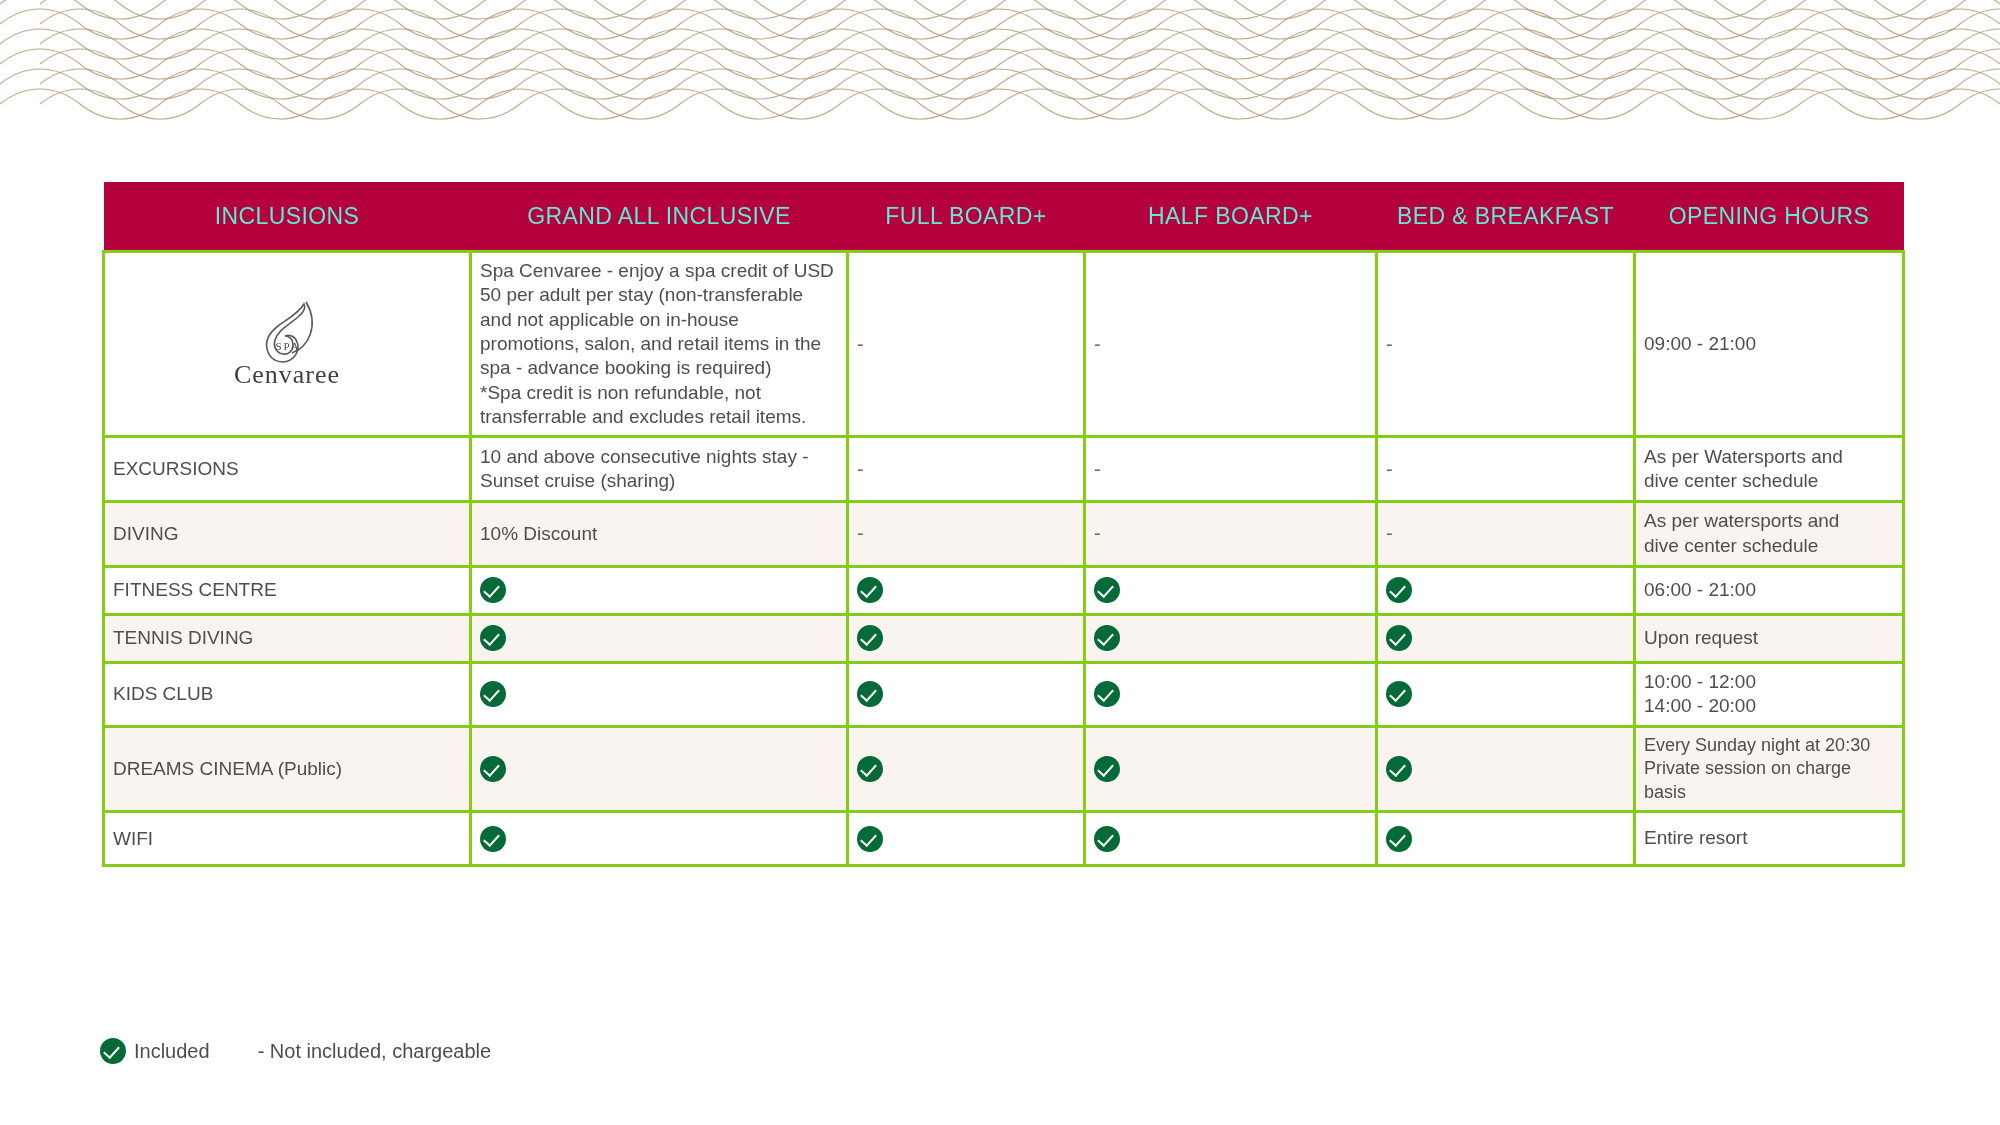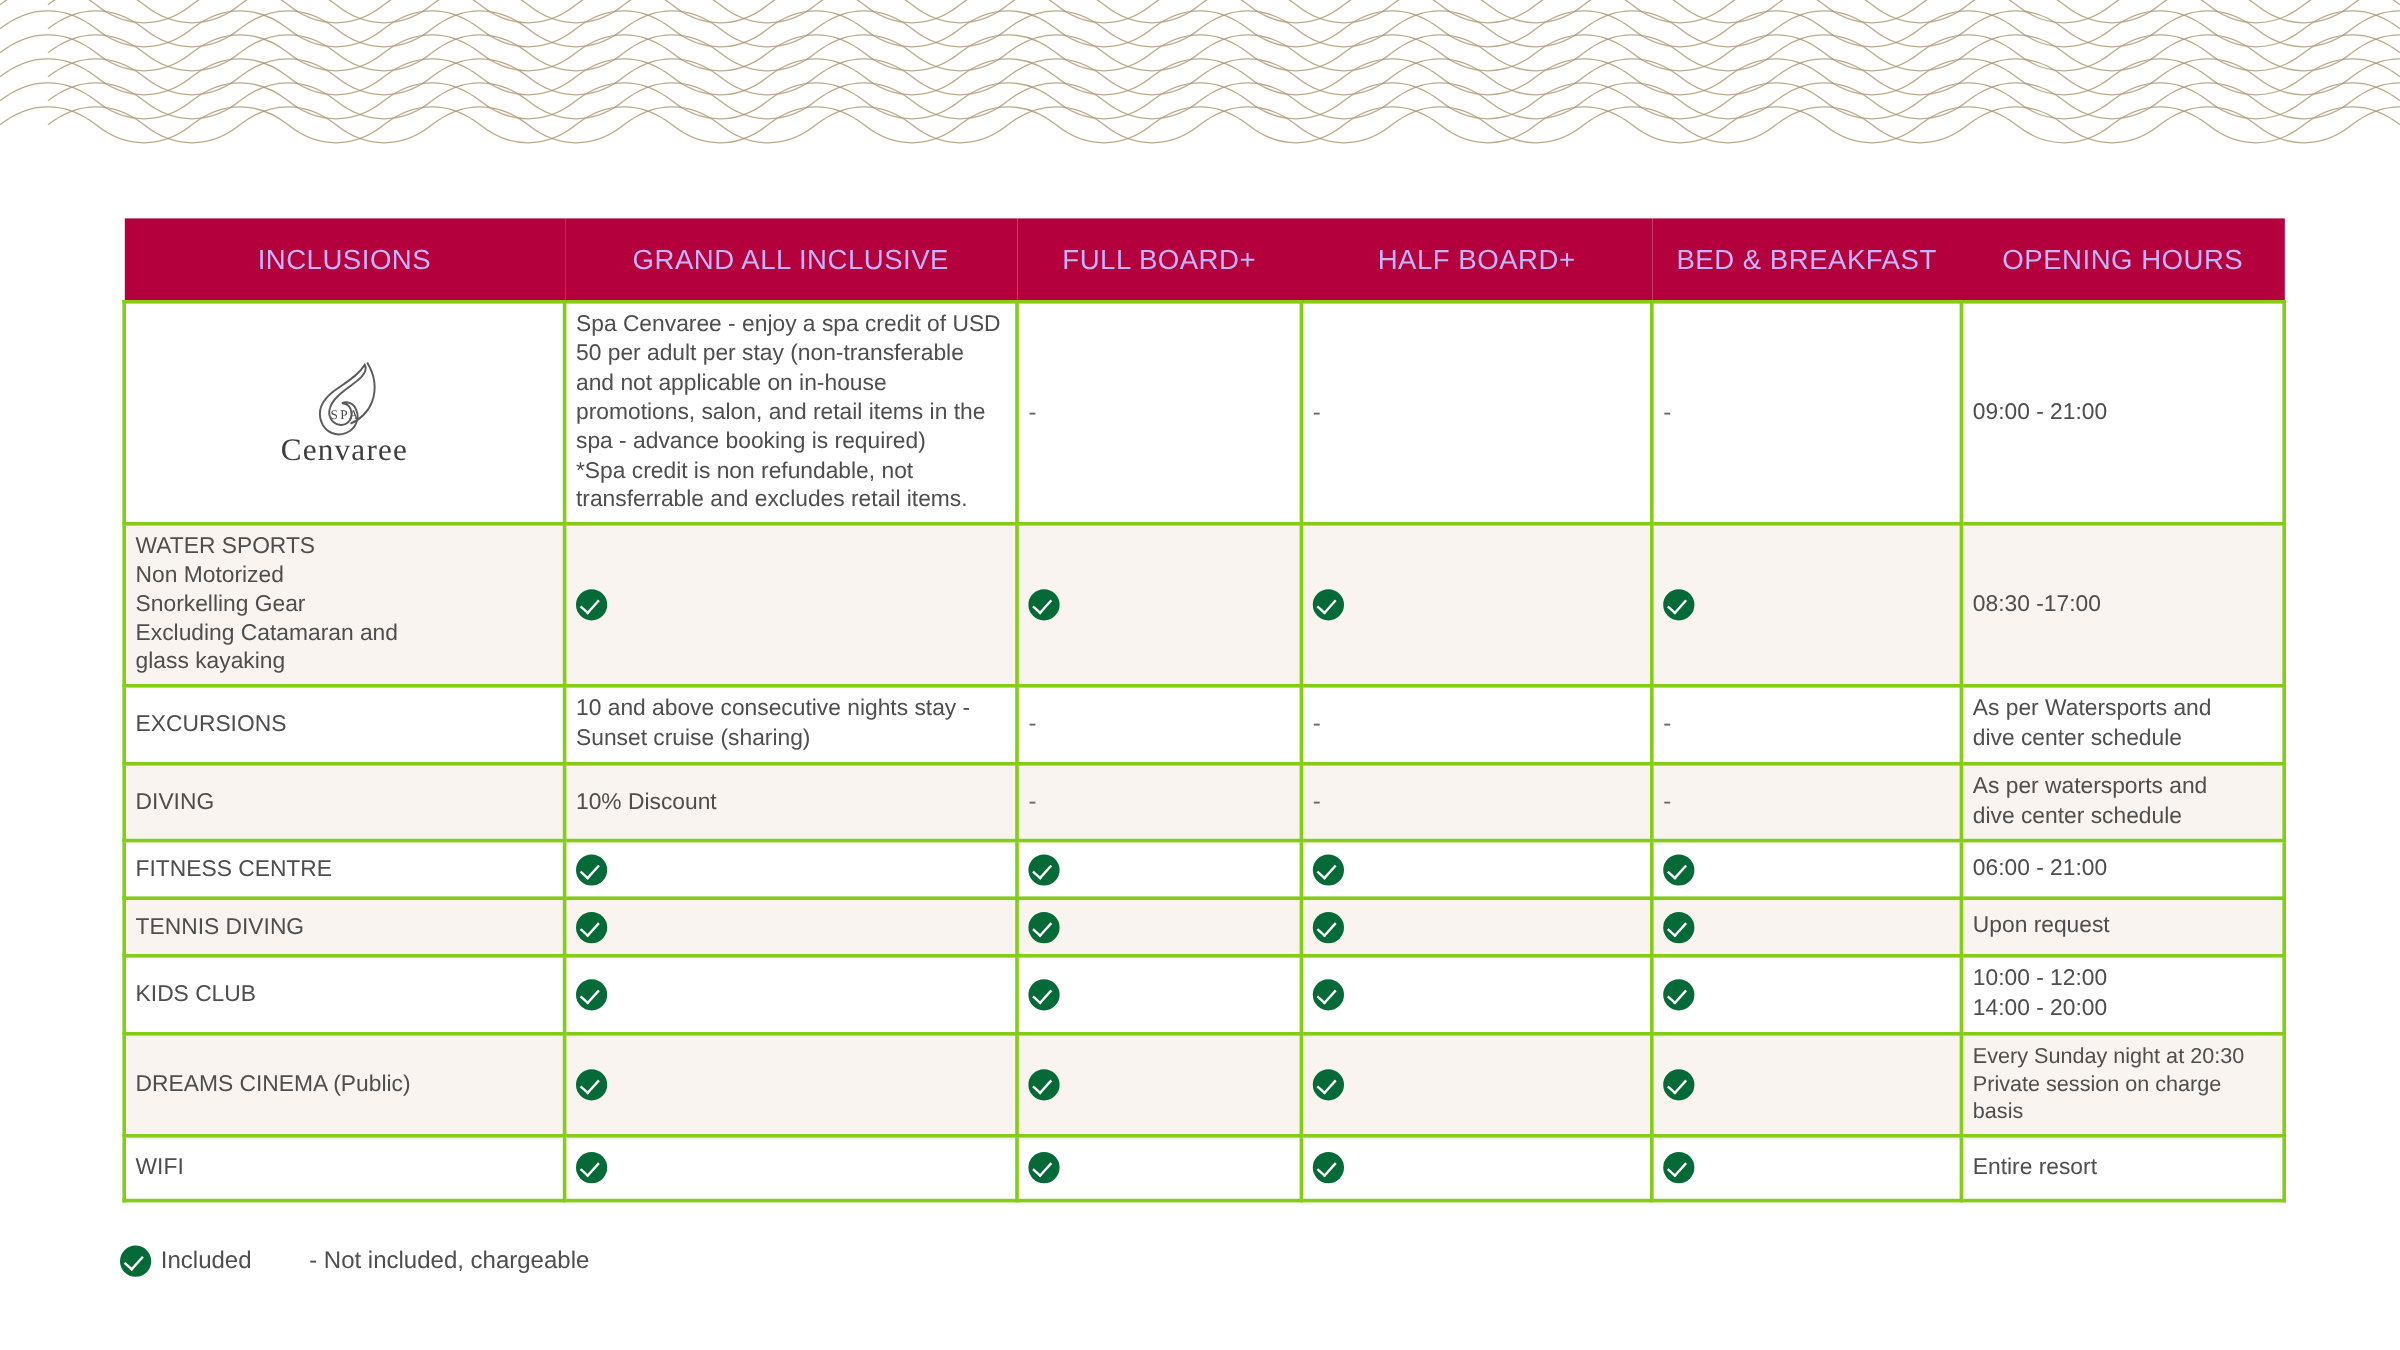--- a/index.html
+++ b/index.html
@@ -38,21 +38,21 @@
   }
 
   table.inclusions {
     border-collapse: collapse;
     width: 1800px;
     table-layout: fixed;
   }
 
   table.inclusions thead th {
     background: #b4003c;
-    color: #c4b5fd;
+    color: #5eead4;
     font-weight: 400;
     font-size: 23px;
     letter-spacing: 0.4px;
     height: 66px;
     vertical-align: middle;
     text-align: center;
     border: none;
     font-family: "Liberation Sans", sans-serif;
   }
 
@@ -239,32 +239,20 @@
           </div>
         </td>
         <td class="spa-desc" style="white-space:pre-line;">Spa Cenvaree - enjoy a spa credit of USD 50 per adult per stay (non-transferable and not applicable on in-house promotions, salon, and retail items in the spa - advance booking is required)
 *Spa credit is non refundable, not transferrable and excludes retail items.</td>
         <td><span class="dash">-</span></td>
         <td><span class="dash">-</span></td>
         <td><span class="dash">-</span></td>
         <td class="hours" style="white-space:pre-line;">09:00 - 21:00</td>
       </tr>
 
-      <tr class="shaded" style="height:134px;">
-        <td class="label" style="white-space:pre-line;">WATER SPORTS
-Non Motorized
-Snorkelling Gear
-Excluding Catamaran and
-glass kayaking</td>
-        <td><span class="check"></span></td>
-        <td><span class="check"></span></td>
-        <td><span class="check"></span></td>
-        <td><span class="check"></span></td>
-        <td class="hours">08:30 -17:00</td>
-      </tr>
 
       <tr class="plain" style="height:65px;">
         <td class="label">EXCURSIONS</td>
         <td class="small-desc">10 and above consecutive nights stay - Sunset cruise (sharing)</td>
         <td><span class="dash">-</span></td>
         <td><span class="dash">-</span></td>
         <td><span class="dash">-</span></td>
         <td class="hours" style="white-space:pre-line;">As per Watersports and
 dive center schedule</td>
       </tr>

